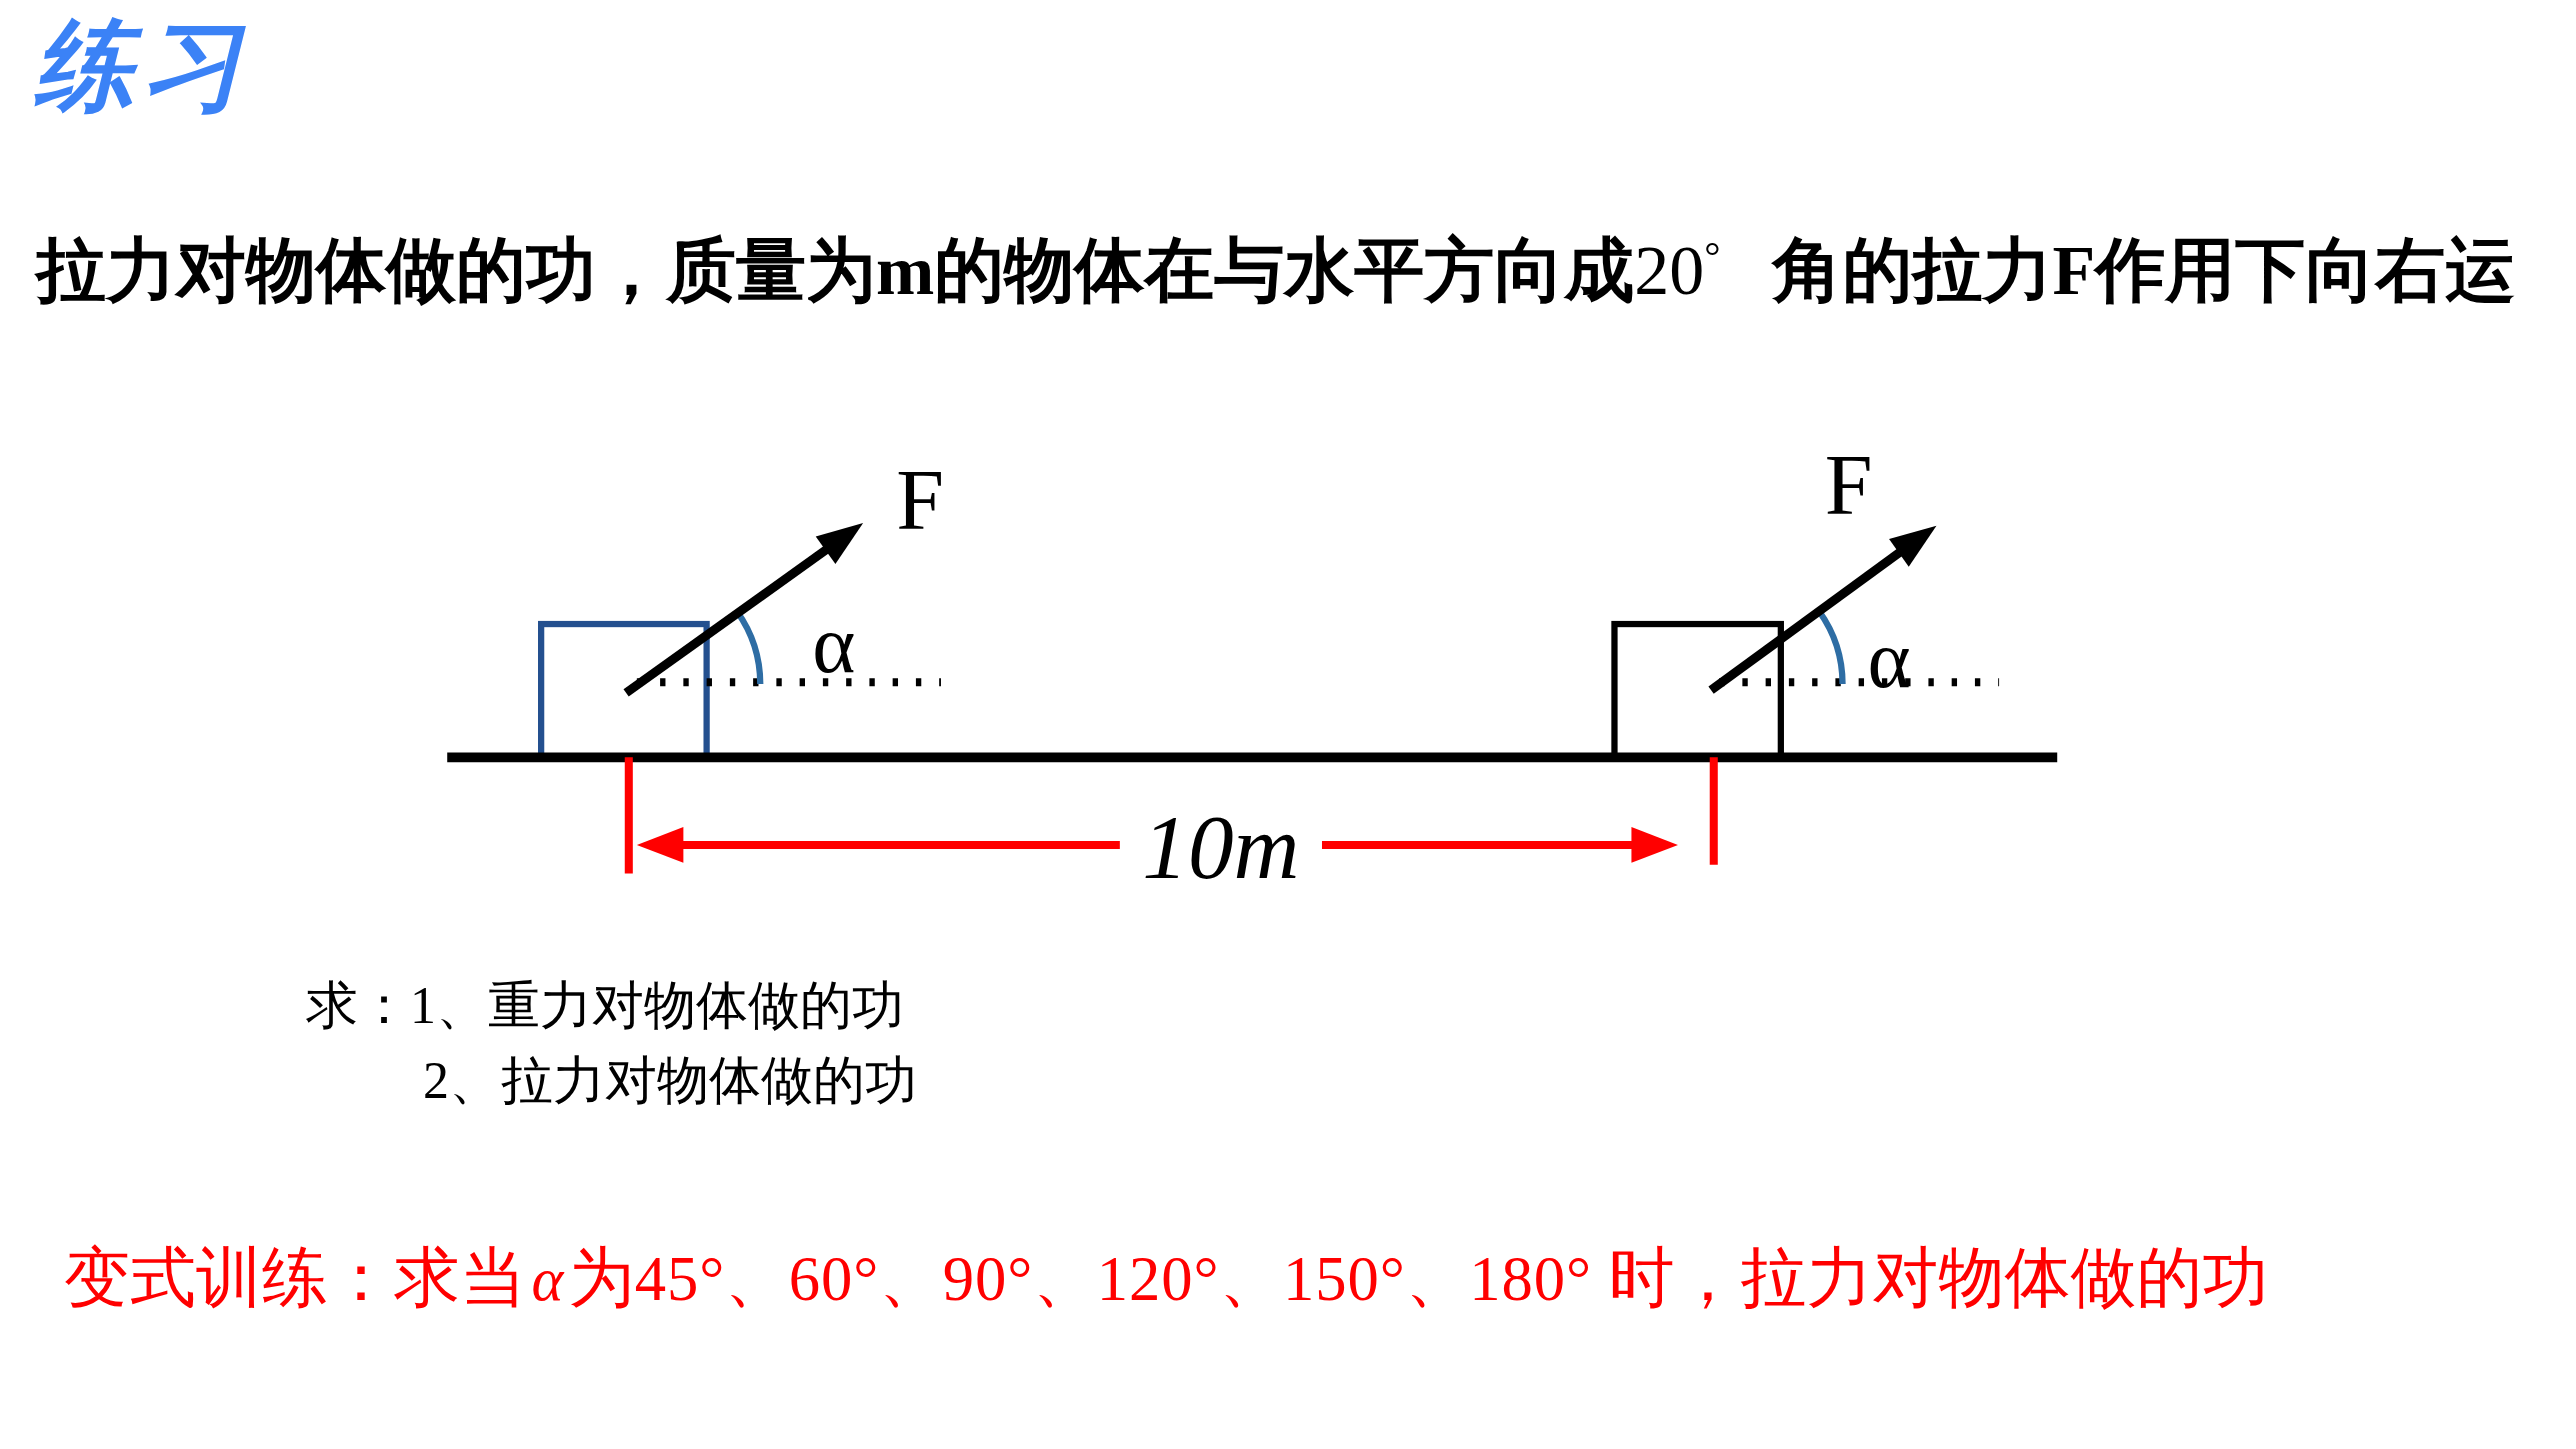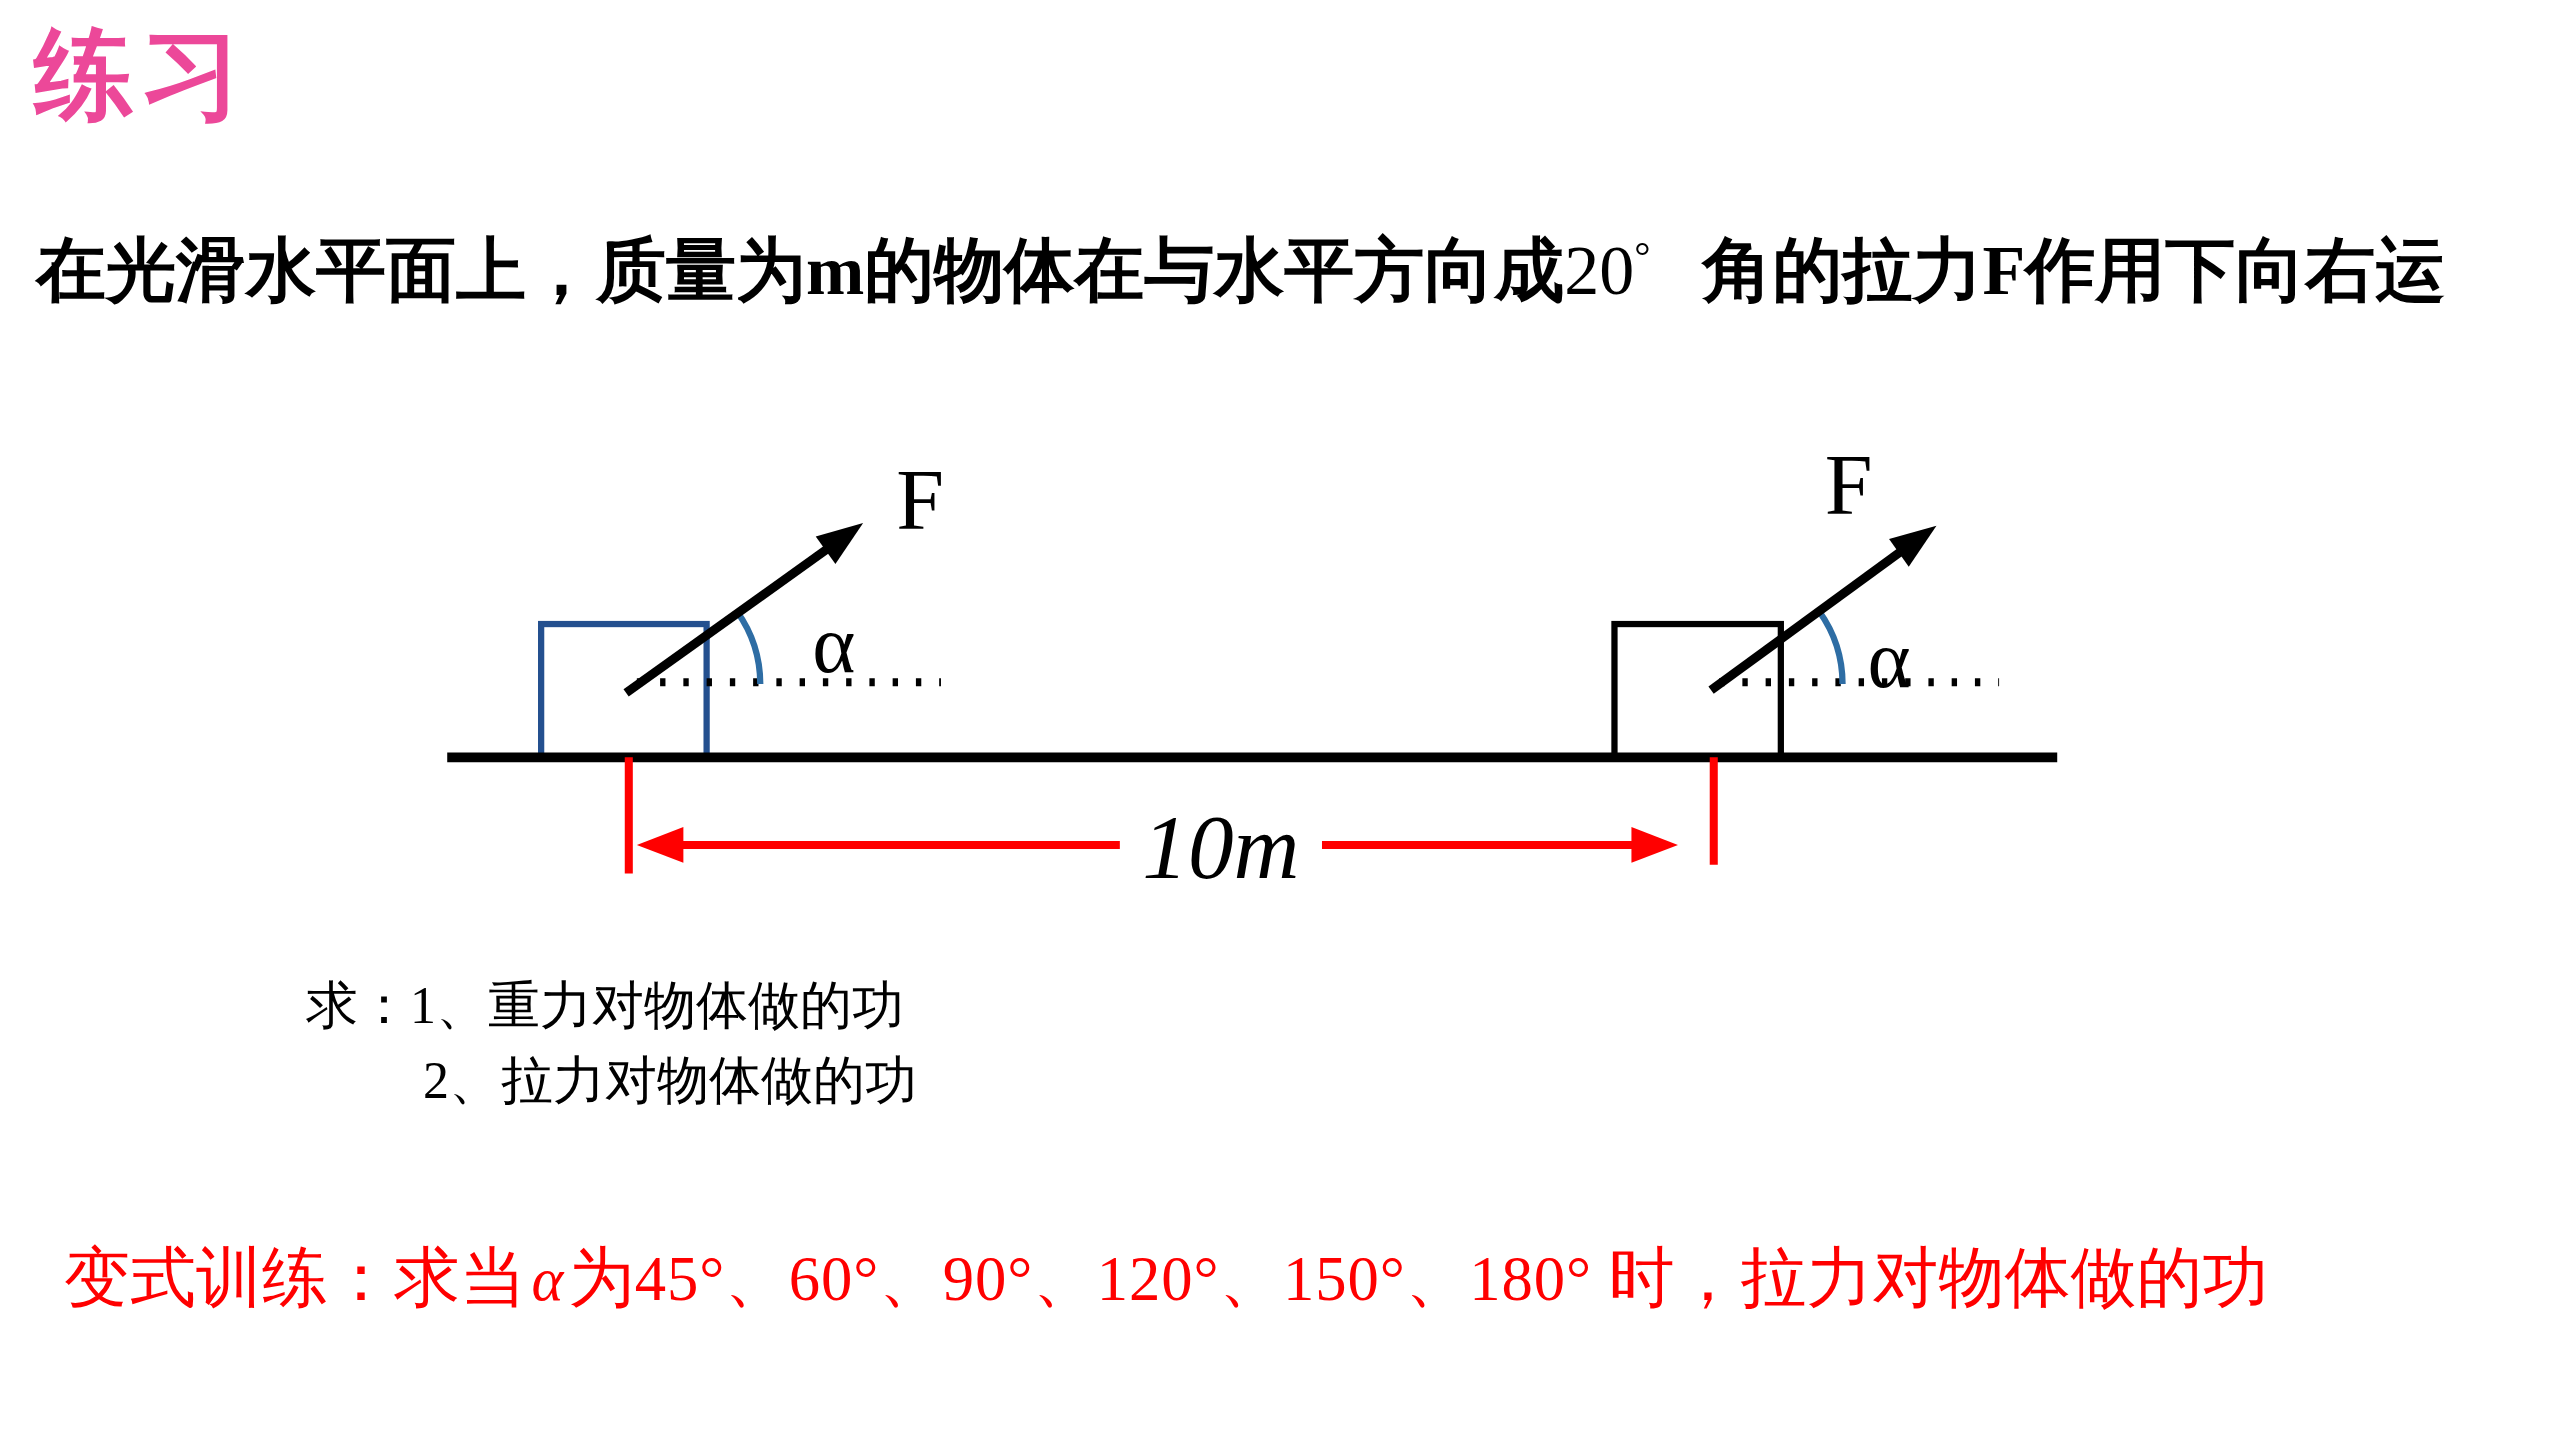--- a/index.html
+++ b/index.html
@@ -9,26 +9,27 @@
     width: 2576px;
     height: 1449px;
     background: #ffffff;
     overflow: hidden;
     color: #000000;
     font-family: "Liberation Serif", serif;
   }
   .title {
     position: absolute;
     left: 34px;
-    top: 9px;
+    top: 0;
     font-family: "Liberation Sans", sans-serif;
     font-weight: bold;
     font-size: 100px;
-    color: #ec4899;
+    color: #3b82f6;
     letter-spacing: 7.2px;
+    font-style: italic;
   }
   .problem {
     position: absolute;
     left: 36px;
     top: 220px;
     font-size: 70px;
     font-weight: bold;
     line-height: 1.45;
     white-space: nowrap;
   }
@@ -58,21 +59,21 @@
   .variation .angle-list { font-size: 95%; letter-spacing: 0.9px; }
 </style>
 </head>
 <body>
 
 <div class="slide">
 
   <h1 class="title">练习</h1>
 
   <div class="problem">
-    <div><span>在光滑水平面上，质量为m的物体在与水平方向成</span><span class="math"><span>20</span><sup class="sup-deg">°</sup></span><span class="gap-lg"></span><span>角的拉力F作用下向右运</span></div>
+    <div><span>拉力对物体做的功，质量为m的物体在与水平方向成</span><span class="math"><span>20</span><sup class="sup-deg">°</sup></span><span class="gap-lg"></span><span>角的拉力F作用下向右运</span></div>
   </div>
 
   <svg class="diagram" width="2576" height="501" viewBox="0 0 2880 560" xmlns="http://www.w3.org/2000/svg">
 
     <rect x="605" y="218" width="185" height="149" fill="none" stroke="#24508f" stroke-width="7"></rect>
     <rect x="1805" y="218" width="186" height="149" fill="none" stroke="#000000" stroke-width="7"></rect>
 
     <line x1="712" y1="283" x2="1052" y2="283" stroke="#000000" stroke-width="9" stroke-dasharray="6 20"></line>
     <line x1="1922" y1="283" x2="2235" y2="283" stroke="#000000" stroke-width="9" stroke-dasharray="6 20"></line>
 

